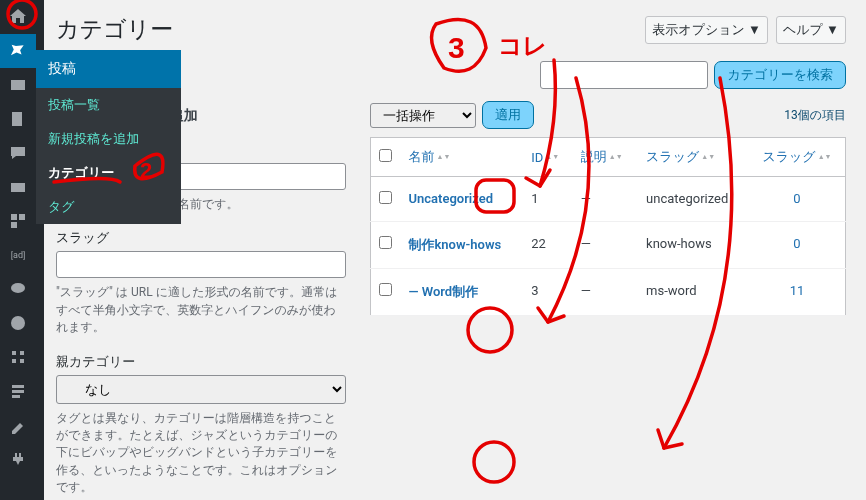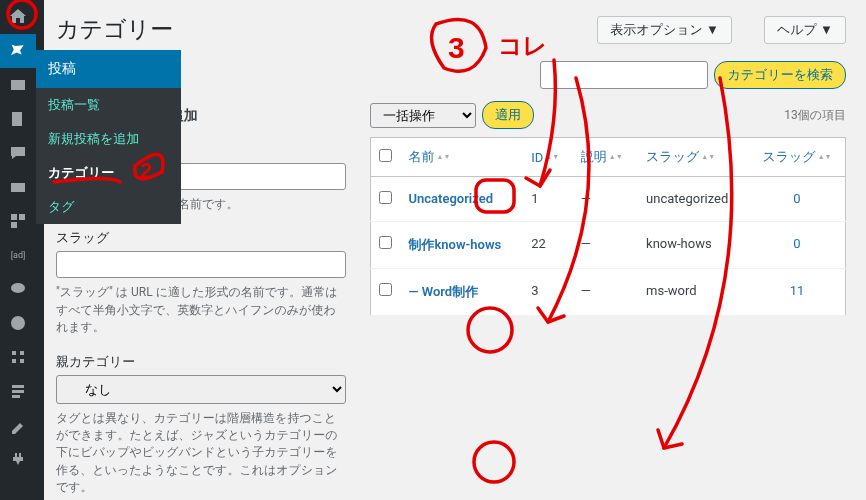--- a/index.html
+++ b/index.html
@@ -9,34 +9,34 @@
 #adminbar .ic.active { background:#0073aa; color:#fff; }
 #adminbar .ic svg { width:20px; height:20px; }
 #flyout { position:absolute; left:36px; top:50px; width:145px; background:#32373c; color:#fff; z-index:5; }
 #flyout .fhdr { background:#0073aa; color:#fff; padding:10px 12px; font-size:14px; }
 #flyout .fitm { padding:8px 12px; color:#5eead4; font-size:13px; cursor:pointer; }
 #flyout .fitm.current { color:#fff; font-weight:600; }
 #main { margin-left:36px; padding:0 20px 20px 20px; }
 #titlebar { display:flex; align-items:center; justify-content:space-between; padding:14px 0 10px 0; }
 #titlebar h1 { font-size:23px; font-weight:400; color:#23282d; }
 #screenbtns { display:flex; gap:8px; }
-.wbtn { background:#f6f7f7; border:1px solid #c3c4c7; color:#2c3338; padding:4px 12px; font-size:13px; border-radius:3px; cursor:pointer; display:flex; align-items:center; gap:4px;margin-left:24px; }
+.wbtn { background:#f6f7f7; border:1px solid #c3c4c7; color:#2c3338; padding:4px 6px; font-size:13px; border-radius:3px; cursor:pointer; display:flex; align-items:center; gap:4px; }
 #topsearch { display:flex; justify-content:flex-end; gap:6px; padding:6px 0 12px 0; }
 #topsearch input[type=search]{ width:168px; border:1px solid #8c8f94; padding:4px 6px; font-size:13px; border-radius:3px; }
-.bluebtn { background:#fde047; border:1px solid #0071a1; color:#0071a1; padding:4px 12px; font-size:13px; border-radius:13px; cursor:pointer; }
+.bluebtn { background:#7dd3fc; border:1px solid #0071a1; color:#0071a1; padding:4px 12px; font-size:13px; border-radius:7px; cursor:pointer; }
 #cols { display:flex; gap:24px; align-items:flex-start; }
 #left { width:290px; }
 #left h2 { font-size:14px; font-weight:600; margin:6px 0 16px 0; }
 #left .fld label { display:block; font-size:13px; margin-bottom:4px; color:#1d2327; }
 #left .fld input[type=text], #left .fld select { width:100%; border:1px solid #8c8f94; padding:5px 24px; font-size:13px; border-radius:3px; margin-bottom:6px; }
 #left .fld p { font-size:12px; color:#646970; line-height:1.45; margin-bottom:16px; }
 #right { flex:1; }
 #bulkrow { display:flex; align-items:center; gap:6px; margin-bottom:8px; }
 #bulkrow select { border:1px solid #8c8f94; padding:3px 24px 3px 8px; font-size:13px; border-radius:3px; }
-#bulkrow .count { margin-left:auto; font-size:12px; color:#737373; }
+#bulkrow .count { margin-left:auto; font-size:12px; color:#0c4a6e; }
 table { width:100%; border-collapse:collapse; background:#fff; border:1px solid #c3c4c7; }
 th { text-align:left; font-weight:400; font-size:13px; padding:10px 8px; border-bottom:1px solid #c3c4c7; }
 th a { color:#2271b1; text-decoration:none; display:inline-flex; align-items:center; gap:2px; }
 th .sind { color:#a7aaad; display:inline-flex; flex-direction:column; font-size:7px; line-height:6px; }
 td { padding:14px 8px; font-size:13px; border-bottom:1px solid #f0f0f1; vertical-align:top; }
 td.name a { color:#2271b1; text-decoration:none; font-weight:600; }
 td.cnt a { color:#2271b1; text-decoration:none; }
 td.cnt { text-align:center; }
 .cb { width:30px; text-align:center; }
 #annot { position:absolute; left:0; top:0; width:866px; height:500px; pointer-events:none; z-index:20; }

